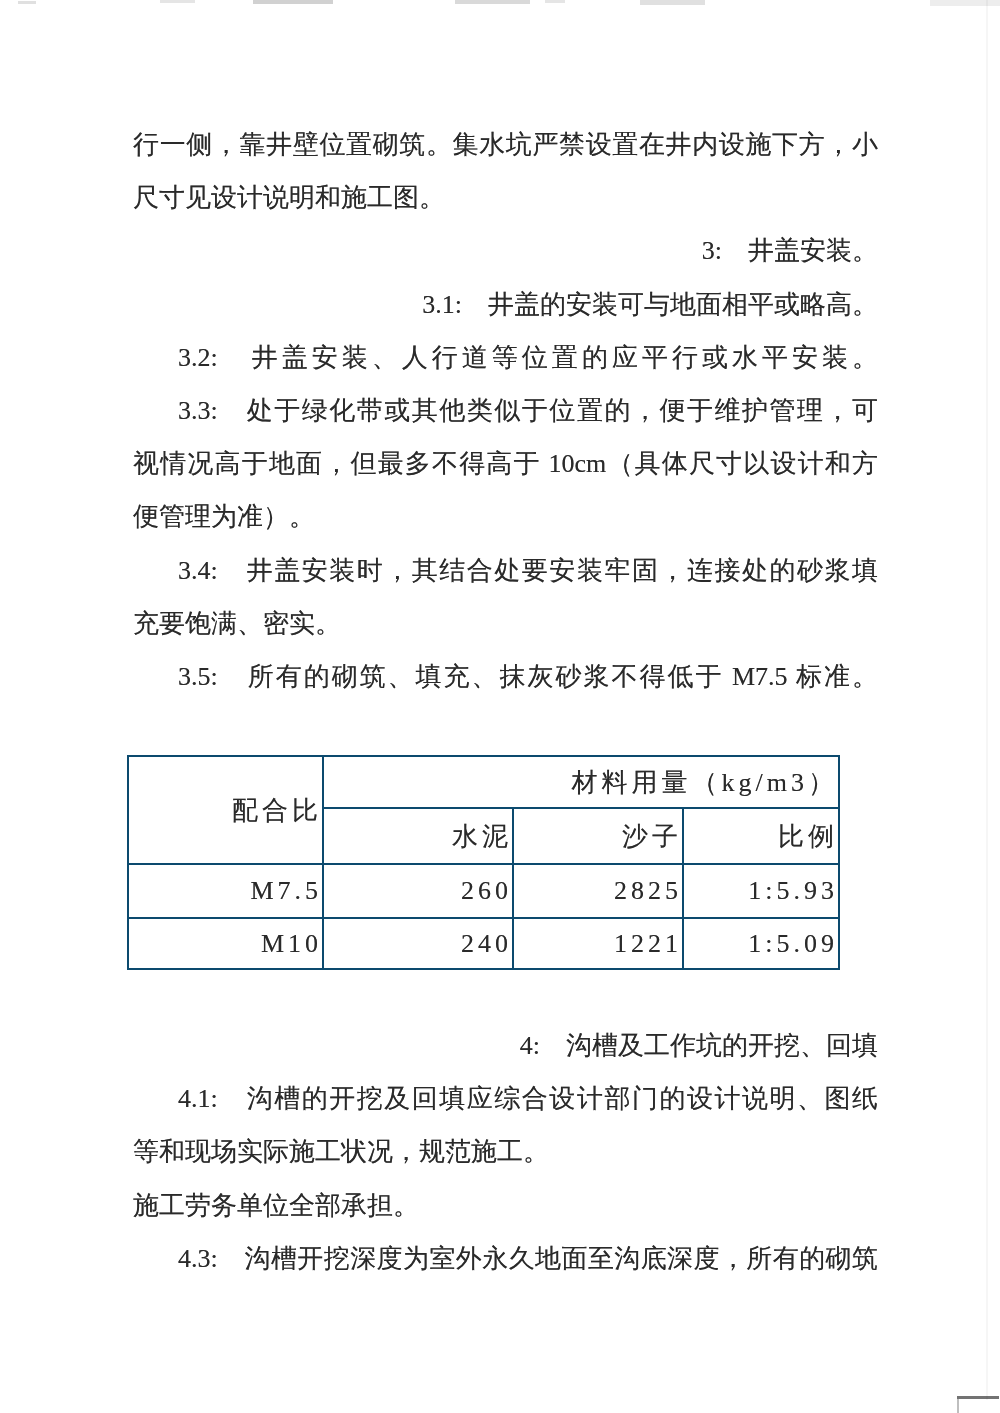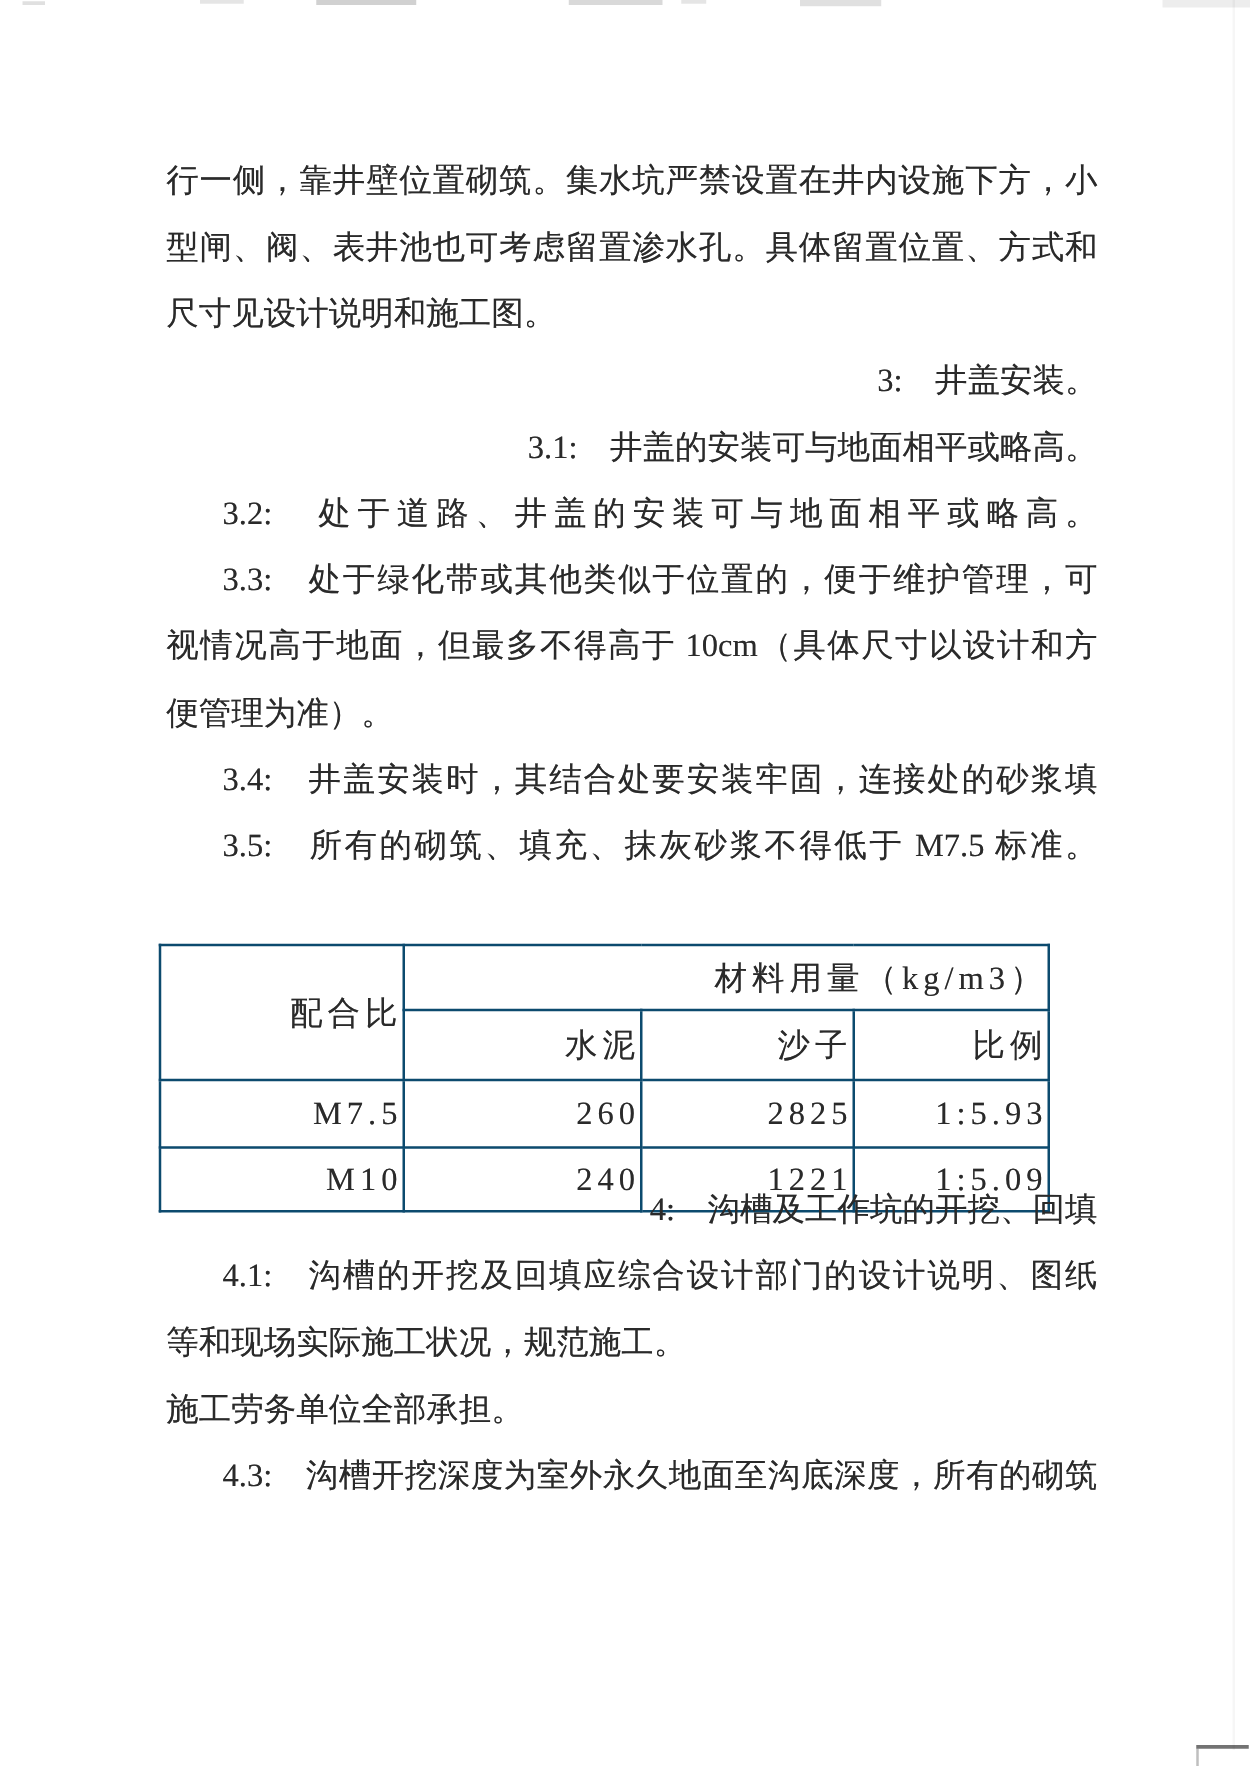--- a/index.html
+++ b/index.html
@@ -12,21 +12,21 @@
     color:#2a2a2a;
     overflow:hidden;
   }
   .textblock {
     position:absolute;
     left:133px;
     width:745px;
     font-size:26px;
   }
   .tb-top { top:118px; }
-  .tb-bottom { top:941px; }
+  .tb-bottom { top:1019px; }
   .line {
     height:53.2px;
     line-height:53.2px;
     text-shadow:0 0 0.5px rgba(40,40,40,0.55);
   }
   .line.j { text-align:justify; text-align-last:justify; }
   .line.ind { text-indent:45px;text-align:right; }
 
   table.mix {
     position:absolute;
@@ -58,29 +58,29 @@
   <div class="art" style="left:455px;top:0;width:75px;height:4px;background:rgba(0,0,0,0.15);"></div>
   <div class="art" style="left:545px;top:0;width:20px;height:3px;background:rgba(0,0,0,0.10);"></div>
   <div class="art" style="left:640px;top:0;width:65px;height:5px;background:rgba(0,0,0,0.12);"></div>
   <div class="art" style="left:930px;top:0;width:70px;height:6px;background:rgba(0,0,0,0.07);"></div>
   <div class="art" style="left:986px;top:0;width:2px;height:1400px;background:rgba(0,0,0,0.035);"></div>
   <div class="art" style="left:957px;top:1396px;width:42px;height:3px;background:rgba(0,0,0,0.55);"></div>
   <div class="art" style="left:957px;top:1399px;width:2px;height:14px;background:rgba(0,0,0,0.25);"></div>
 
   <div class="textblock tb-top">
     <div class="line j">行一侧，靠井壁位置砌筑。集水坑严禁设置在井内设施下方，小</div>
-    <div class="line j">型闸、阀、表井池也可考虑留置渗水孔。具体留置位置、方式和</div>
     <div class="line">尺寸见设计说明和施工图。</div>
     <div class="line ind">3:　井盖安装。</div>
     <div class="line ind">3.1:　井盖的安装可与地面相平或略高。</div>
-    <div class="line ind j">3.2:　处于道路、井盖的安装可与地面相平或略高。</div>
+    <div class="line ind j">3.2:　井盖安装、人行道等位置的应平行或水平安装。</div>
     <div class="line ind j">3.3:　处于绿化带或其他类似于位置的，便于维护管理，可</div>
     <div class="line j">视情况高于地面，但最多不得高于 10cm（具体尺寸以设计和方</div>
     <div class="line">便管理为准）。</div>
     <div class="line ind j">3.4:　井盖安装时，其结合处要安装牢固，连接处的砂浆填</div>
+    <div class="line">充要饱满、密实。</div>
     <div class="line ind j">3.5:　所有的砌筑、填充、抹灰砂浆不得低于 M7.5 标准。</div>
   </div>
 
   <table class="mix">
     <colgroup>
       <col style="width:195px">
         <col style="width:190px">
         <col style="width:170px">
         <col style="width:156px">
     </colgroup>

